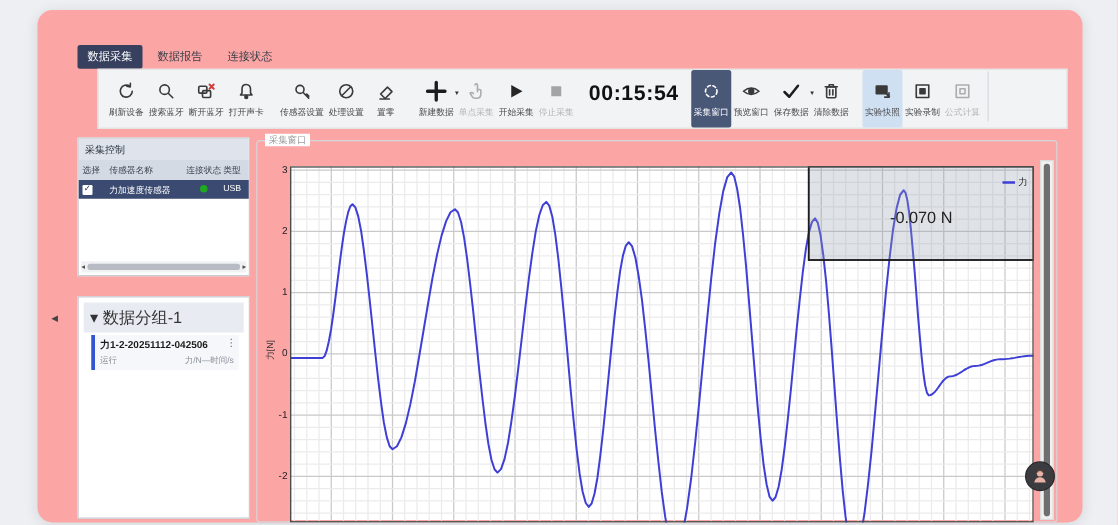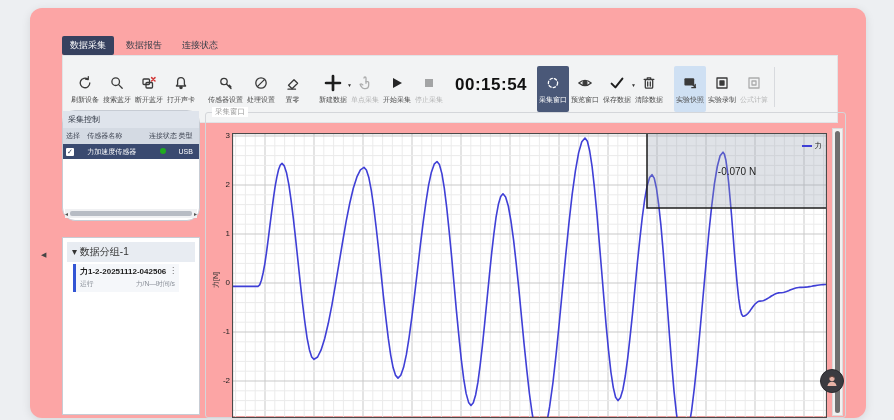--- a/index.html
+++ b/index.html
@@ -7,56 +7,56 @@
               font-family:"Liberation Sans","DejaVu Sans",sans-serif; }
   .app-window { position:absolute; left:30px; top:8px; width:836px; height:410px;
                 background:#fca5a5; border-radius:12px; box-shadow:0 2px 10px rgba(0,0,0,.10);text-decoration:underline; }
 
   
   .tabbar { position:absolute; left:32px; top:28px; display:flex; gap:4px; }
   .tab { font-size:9px; padding:3px 8px; color:#3a3f4a; cursor:default; }
   .tab.active { background:#37415f; color:#fff; border-radius:2px; }
 
   
-  .toolbar { position:absolute; left:32px; top:47px; width:776px; height:68px;
+  .toolbar { position:absolute; left:48px; top:47px; width:776px; height:48px;
              background:#f2f3f4; border:1px solid #e1e3e6; display:flex; align-items:center;
              padding:0 6px; }
   .ti { min-width:31px; height:46px; display:flex; flex-direction:column; align-items:center;
         justify-content:center; position:relative; padding:0 2px; border-radius:2px; }
   .ti .ico { height:20px; display:flex; align-items:center; justify-content:center; color:#3a3a3a; }
   .ti .lbl { font-size:7px; color:#4a4a4a; white-space:nowrap; margin-top:2px; }
   .ti.disabled { opacity:.38; }
   .ti.gap { margin-left:9px; }
   .ti.active-nav { background:#4a5878; }
   .ti.active-nav .lbl { color:#fff; }
   .ti.active-nav .ico { color:#fff; }
   .ti.hl { background:#cfe0f3; }
   .caret { position:absolute; right:-3px; top:16px; font-size:5px; color:#333; }
   .timer { font-size:17px; font-weight:bold; color:#111; margin:0 10px 8px 10px; letter-spacing:.5px; }
   .vsep { width:1px; height:40px; background:#d8dade; margin:0 4px 4px 4px; }
   svg.ic { stroke:currentColor; fill:none; stroke-width:1.3; stroke-linecap:round; stroke-linejoin:round; }
 
   
   .panel { position:absolute; left:32px; width:138px; background:#fff; border:1px solid #c7ccd4; }
   .panel-hd { background:#dfe4ec; font-size:8px; color:#2c3340; padding:3px 5px; }
-  #capture-panel { top:102px; height:111px;border-radius:13px; }
+  #capture-panel { top:102px; height:111px; }
   .sensor-table { width:100%; font-size:7px; }
   .s-head { display:flex; background:#d4dae3; color:#3c4250; padding:3px 3px; }
   .s-row  { display:flex; background:#3a4a70; color:#fff; padding:2.5px 3px; align-items:center; }
   .c-sel { width:22px; } .c-name { width:62px; } .c-status { width:32px; text-align:center; } .c-type { width:18px; }
   .chk { display:inline-block; width:8px; height:8px; background:#fff; color:#2c3a5e; font-size:7px;
          line-height:8px; text-align:center; border-radius:1px; }
   .dot { display:inline-block; width:6px; height:6px; border-radius:50%; }
   .hscroll { position:absolute; bottom:2px; left:2px; right:2px; height:9px; background:#f0f1f3;
              display:flex; align-items:center; font-size:6px; color:#555; }
   .hscroll .thumb { flex:1; height:5px; background:#b7bcc4; border-radius:2px; margin:0 2px; }
 
   #datalist-panel { top:229px; height:178px; }
-  .group-row { background:#e8ecf2; font-size:10px; color:#333; padding:3px 5px; margin:4px 4px 0 4px; }
-  .data-item { background:#f5f7fa; border-left:3px solid #3355d4; margin:2px 20px 0 10px; padding:2px 4px 3px 4px; position:relative; }
+  .group-row { background:#e8ecf2; font-size:13px; color:#333; padding:3px 5px; margin:4px 4px 0 4px; }
+  .data-item { background:#f5f7fa; border-left:3px solid #3355d4; margin:2px 8px 0 10px; padding:2px 4px 3px 4px; position:relative; }
   .data-item .t { font-size:8px; font-weight:bold; color:#1c1c1c; }
   .data-item .meta { display:flex; justify-content:space-between; font-size:6.8px; color:#8a8f98; margin-top:2px; }
   .data-item .dots { position:absolute; right:2px; top:2px; font-size:8px; color:#666; }
 
   .collapse-arrow { position:absolute; left:11px; top:243px; font-size:7px; color:#444; }
 
   
   .chart-fieldset { position:absolute; left:175px; top:104px; width:641px; height:306px;
                     border:1px solid #d4d6da; border-radius:3px; }
   .chart-fieldset .legend-lbl { position:absolute; left:6px; top:-6px; background:#fff; padding:0 3px;
@@ -64,21 +64,21 @@
   .chart-title { position:absolute; left:202px; top:109px; width:595px; text-align:center;
                  font-size:9.5px; font-weight:bold; color:#111; }
   #plot { position:absolute; left:202px; top:125px; width:595px; height:283px; background:#fff; }
   #plot svg { display:block; }
   .ylab { position:absolute; left:181px; top:280px; font-size:7px; color:#333;
           transform:rotate(-90deg); transform-origin:left top; }
   #y-ticks .yt { position:absolute; width:14px; text-align:right; font-size:8px; color:#222; left:186px; }
   .chart-legend { position:absolute; right:5px; top:8px; display:flex; align-items:center; gap:3px;
                   font-size:7.5px; color:#222; }
   .chart-legend .dash { width:10px; height:2px; }
-  .annot { position:absolute; left:455px; top:33px; width:100px; text-align:center; font-size:10px; color:#222; }
+  .annot { position:absolute; left:455px; top:33px; width:100px; text-align:center; font-size:13px; color:#222; }
 
   
   .vscroll { position:absolute; left:802px; top:120px; width:11px; height:288px; background:#f1f1f1;
              border:1px solid #dcdcdc; }
   .vscroll .vthumb { position:absolute; left:2px; right:2px; top:2px; bottom:2px; background:#6f6f6f; border-radius:3px; }
 
   .avatar-btn { position:absolute; left:790px; top:361px; width:24px; height:24px; border-radius:50%;
                 background:#3b3b40; border:1px solid #2a2a2e; display:flex; align-items:center; justify-content:center; }
 </style>
 </head>

